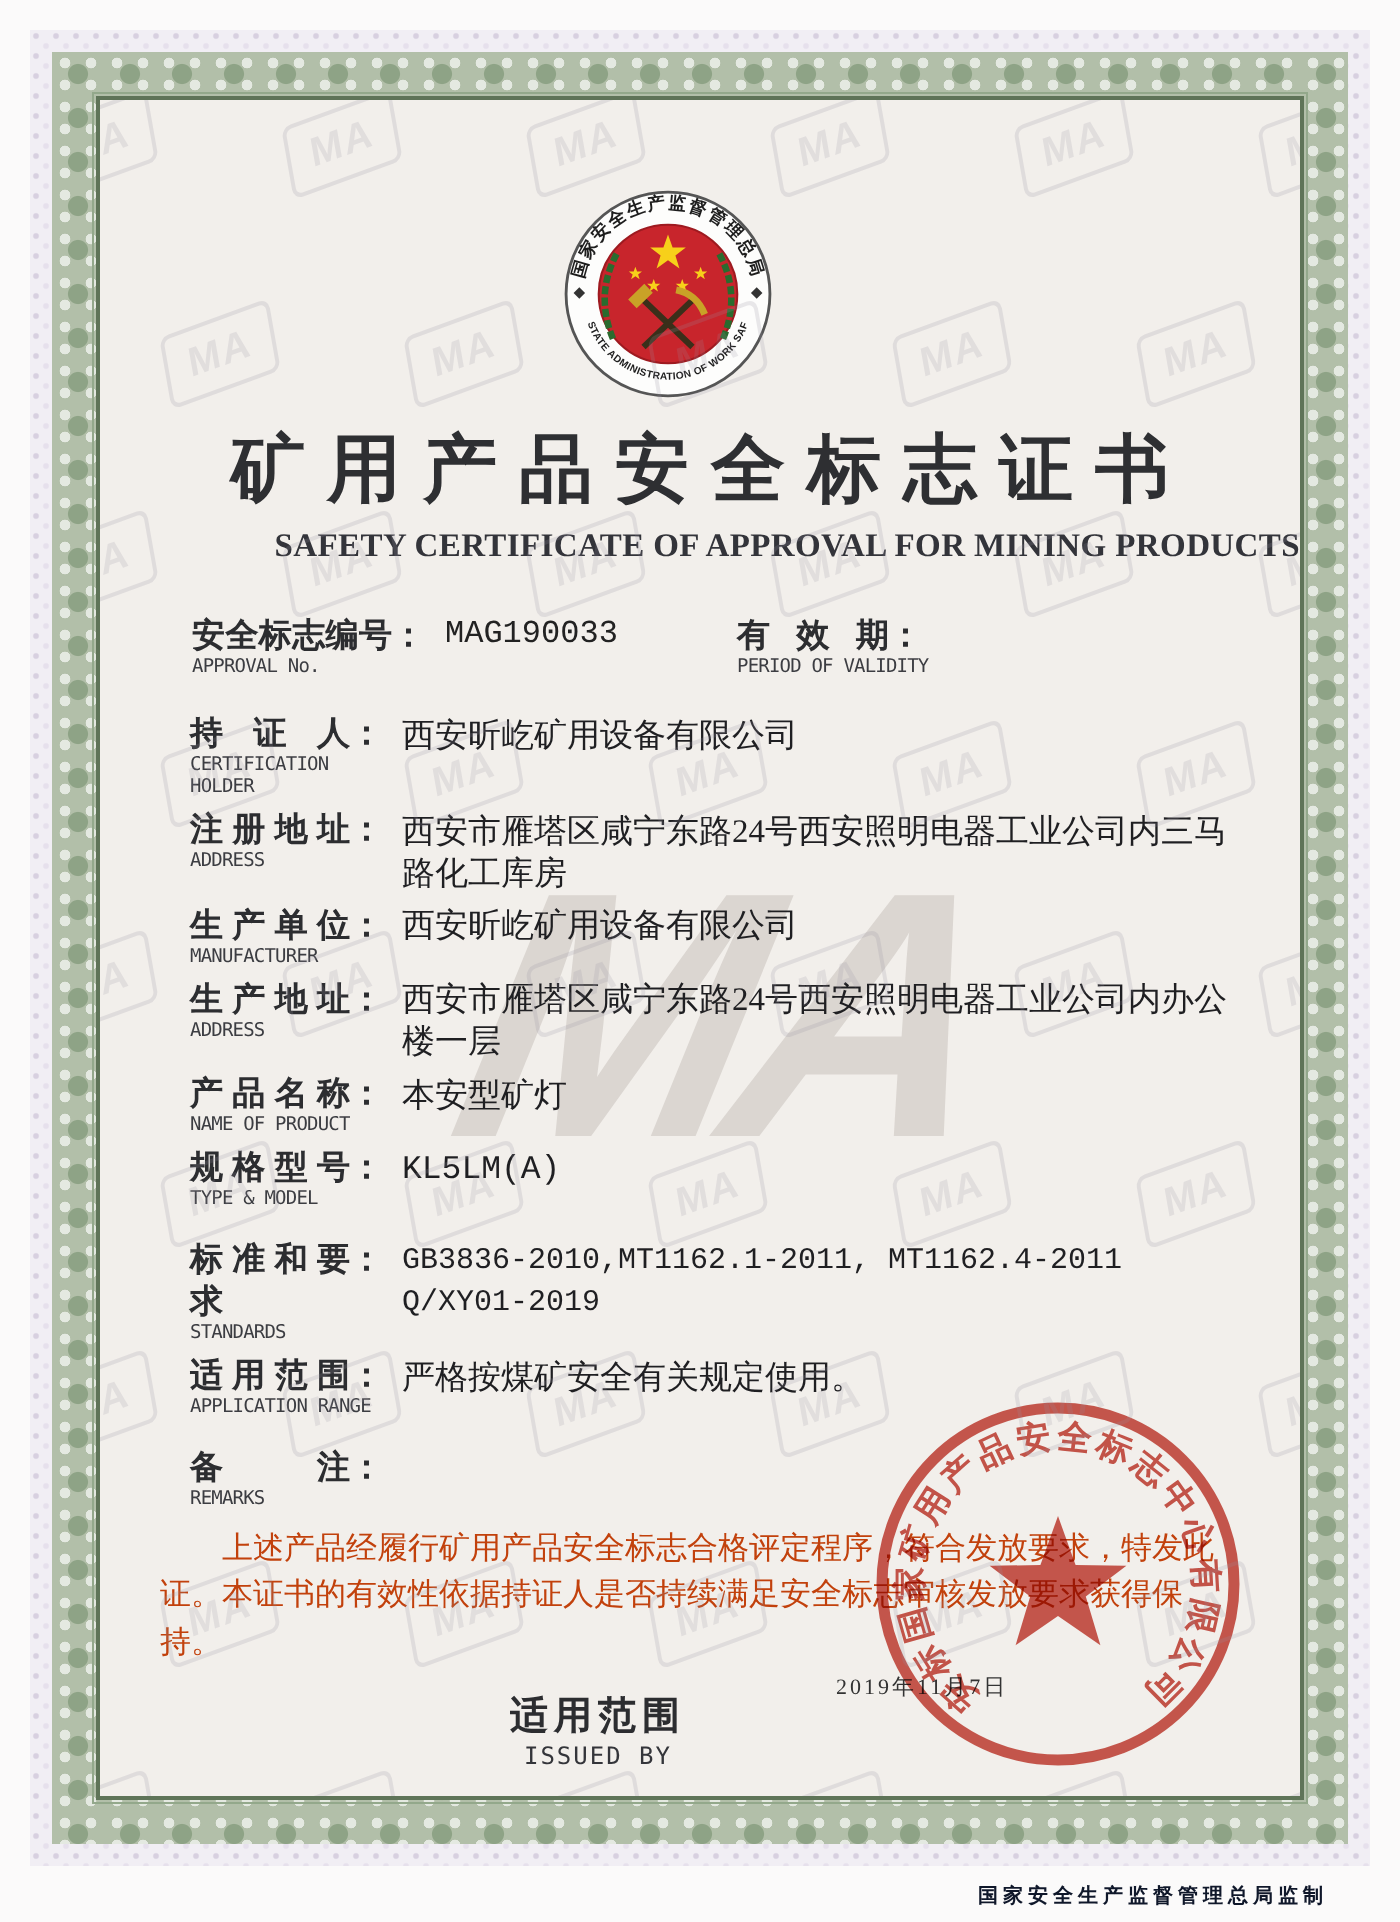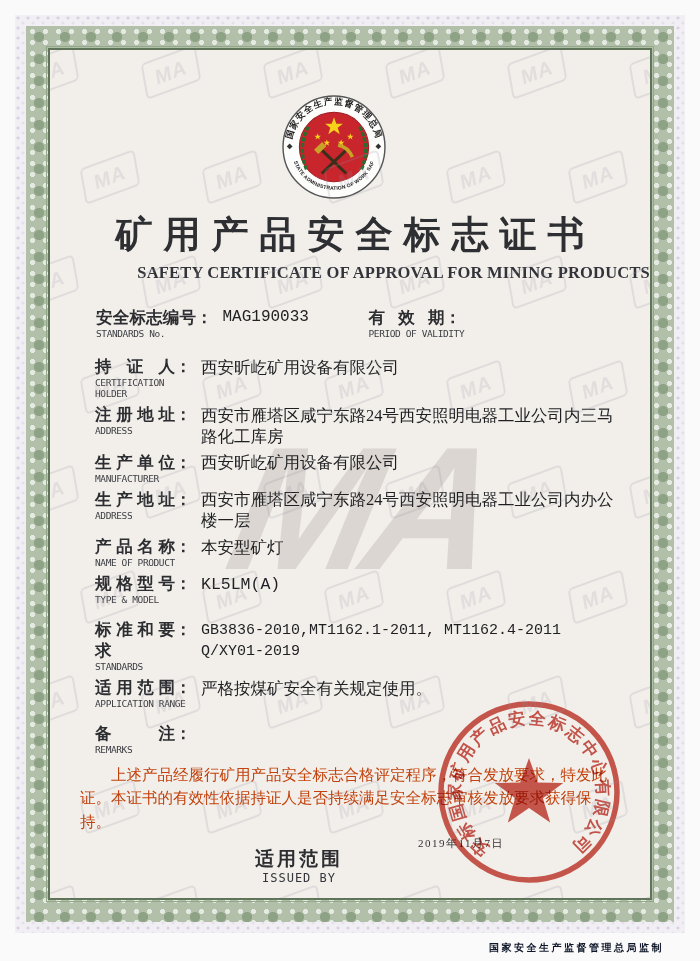--- a/index.html
+++ b/index.html
@@ -148,21 +148,21 @@
         <div class="title-cn">矿用产品安全标志证书</div>
         <div class="title-en">SAFETY CERTIFICATE OF APPROVAL FOR MINING PRODUCTS</div>
 
         
         <div class="hdr-row">
           <div>
             <div class="lbl-cn">
                 <span class="jt w100">安全标志编号</span>
                 <span>：</span>
               </div>
-            <div class="lbl-en">STANDARDS No.</div>
+            <div class="lbl-en">APPROVAL No.</div>
           </div>
           <div class="hdr-val ap-val mono">MAG190033</div>
           <div class="vl-group">
             <div class="lbl-cn">
                 <span class="jt w76">有效期</span>
                 <span>：</span>
               </div>
             <div class="lbl-en">PERIOD OF VALIDITY</div>
           </div>
         </div>

